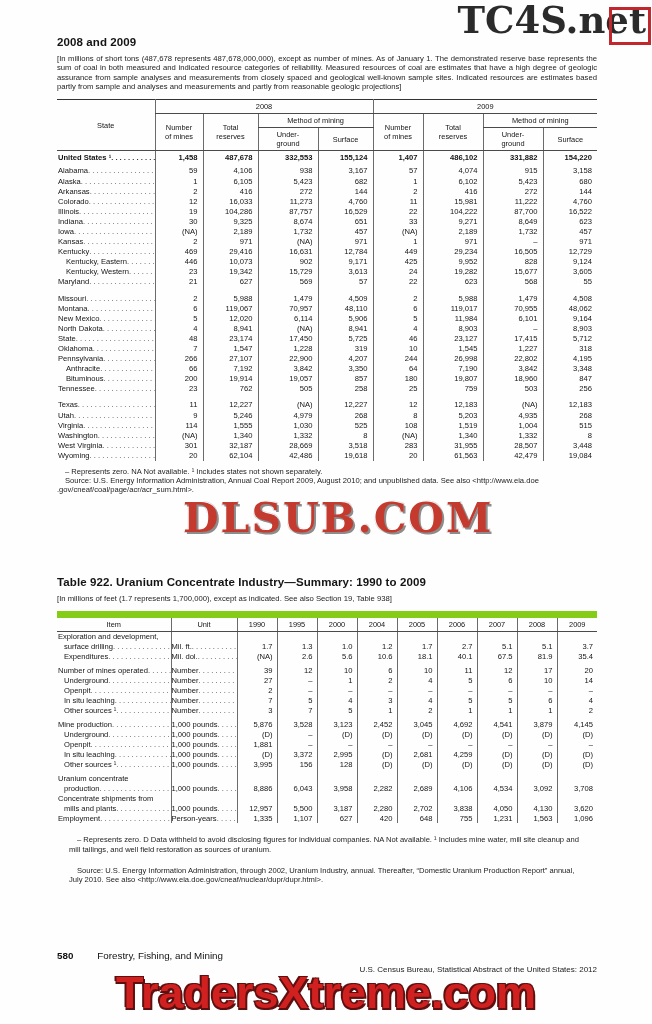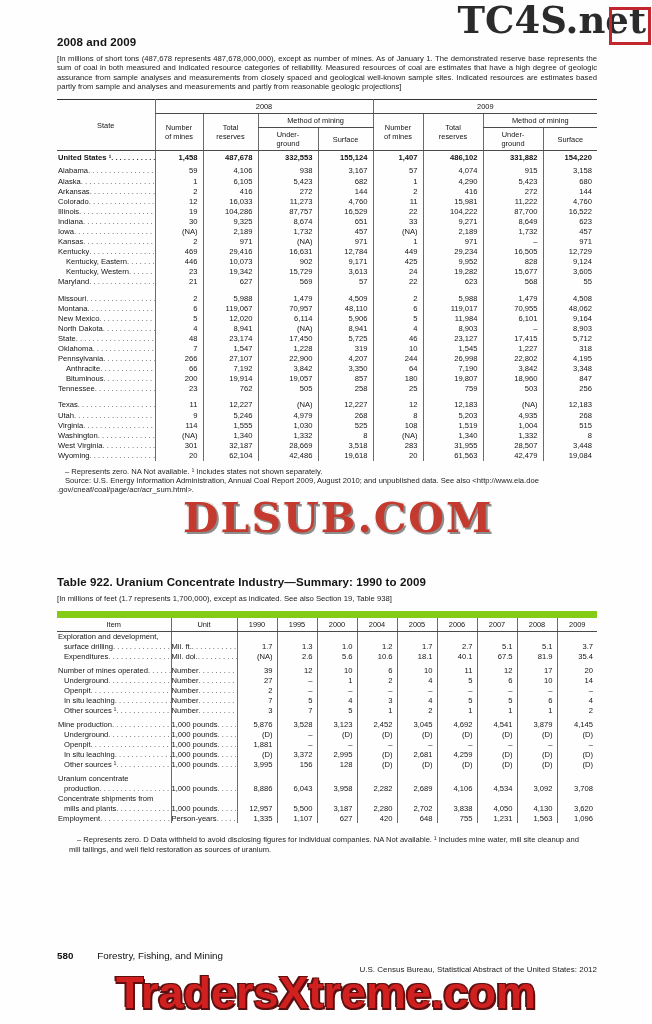--- a/index.html
+++ b/index.html
@@ -153,21 +153,21 @@
             <div class="leader">
               <span class="lbl">Alaska</span>
               <span class="dots"></span>
             </div>
           </td>
           <td class="num">1</td>
           <td class="num">6,105</td>
           <td class="num">5,423</td>
           <td class="num">682</td>
           <td class="num">1</td>
-          <td class="num">4,290</td>
+          <td class="num">6,102</td>
           <td class="num">5,423</td>
           <td class="num">680</td>
         </tr>
         <tr>
           <td class="state-cell no-left">
             <div class="leader">
               <span class="lbl">Arkansas</span>
               <span class="dots"></span>
             </div>
           </td>
@@ -1031,19 +1031,20 @@
           <td class="num">755</td>
           <td class="num">1,231</td>
           <td class="num">1,563</td>
           <td class="num">1,096</td>
         </tr>
       </tbody>
   </table>
 
   <div class="footnotes">
     <p class="fn-p">– Represents zero. D Data withheld to avoid disclosing figures for individual companies. NA Not available. ¹ Includes mine water, mill site cleanup and mill tailings, and well field restoration as sources of uranium.</p>
+    <p class="fn-p">Source: U.S. Energy Information Administration, through 2002, Uranium Industry, annual. Thereafter, “Domestic Uranium Production Report” annual, July 2010. See also &lt;http://www.eia.doe.gov/cneaf/nuclear/dupr/dupr.html&gt;.</p>
   </div>
 </div>
 
 <div class="footer-left">
   <span class="pgnum">580</span><span>Forestry, Fishing, and Mining</span>
 </div>
 <div class="footer-right">U.S. Census Bureau, Statistical Abstract of the United States: 2012</div>
 
 </body></html>

